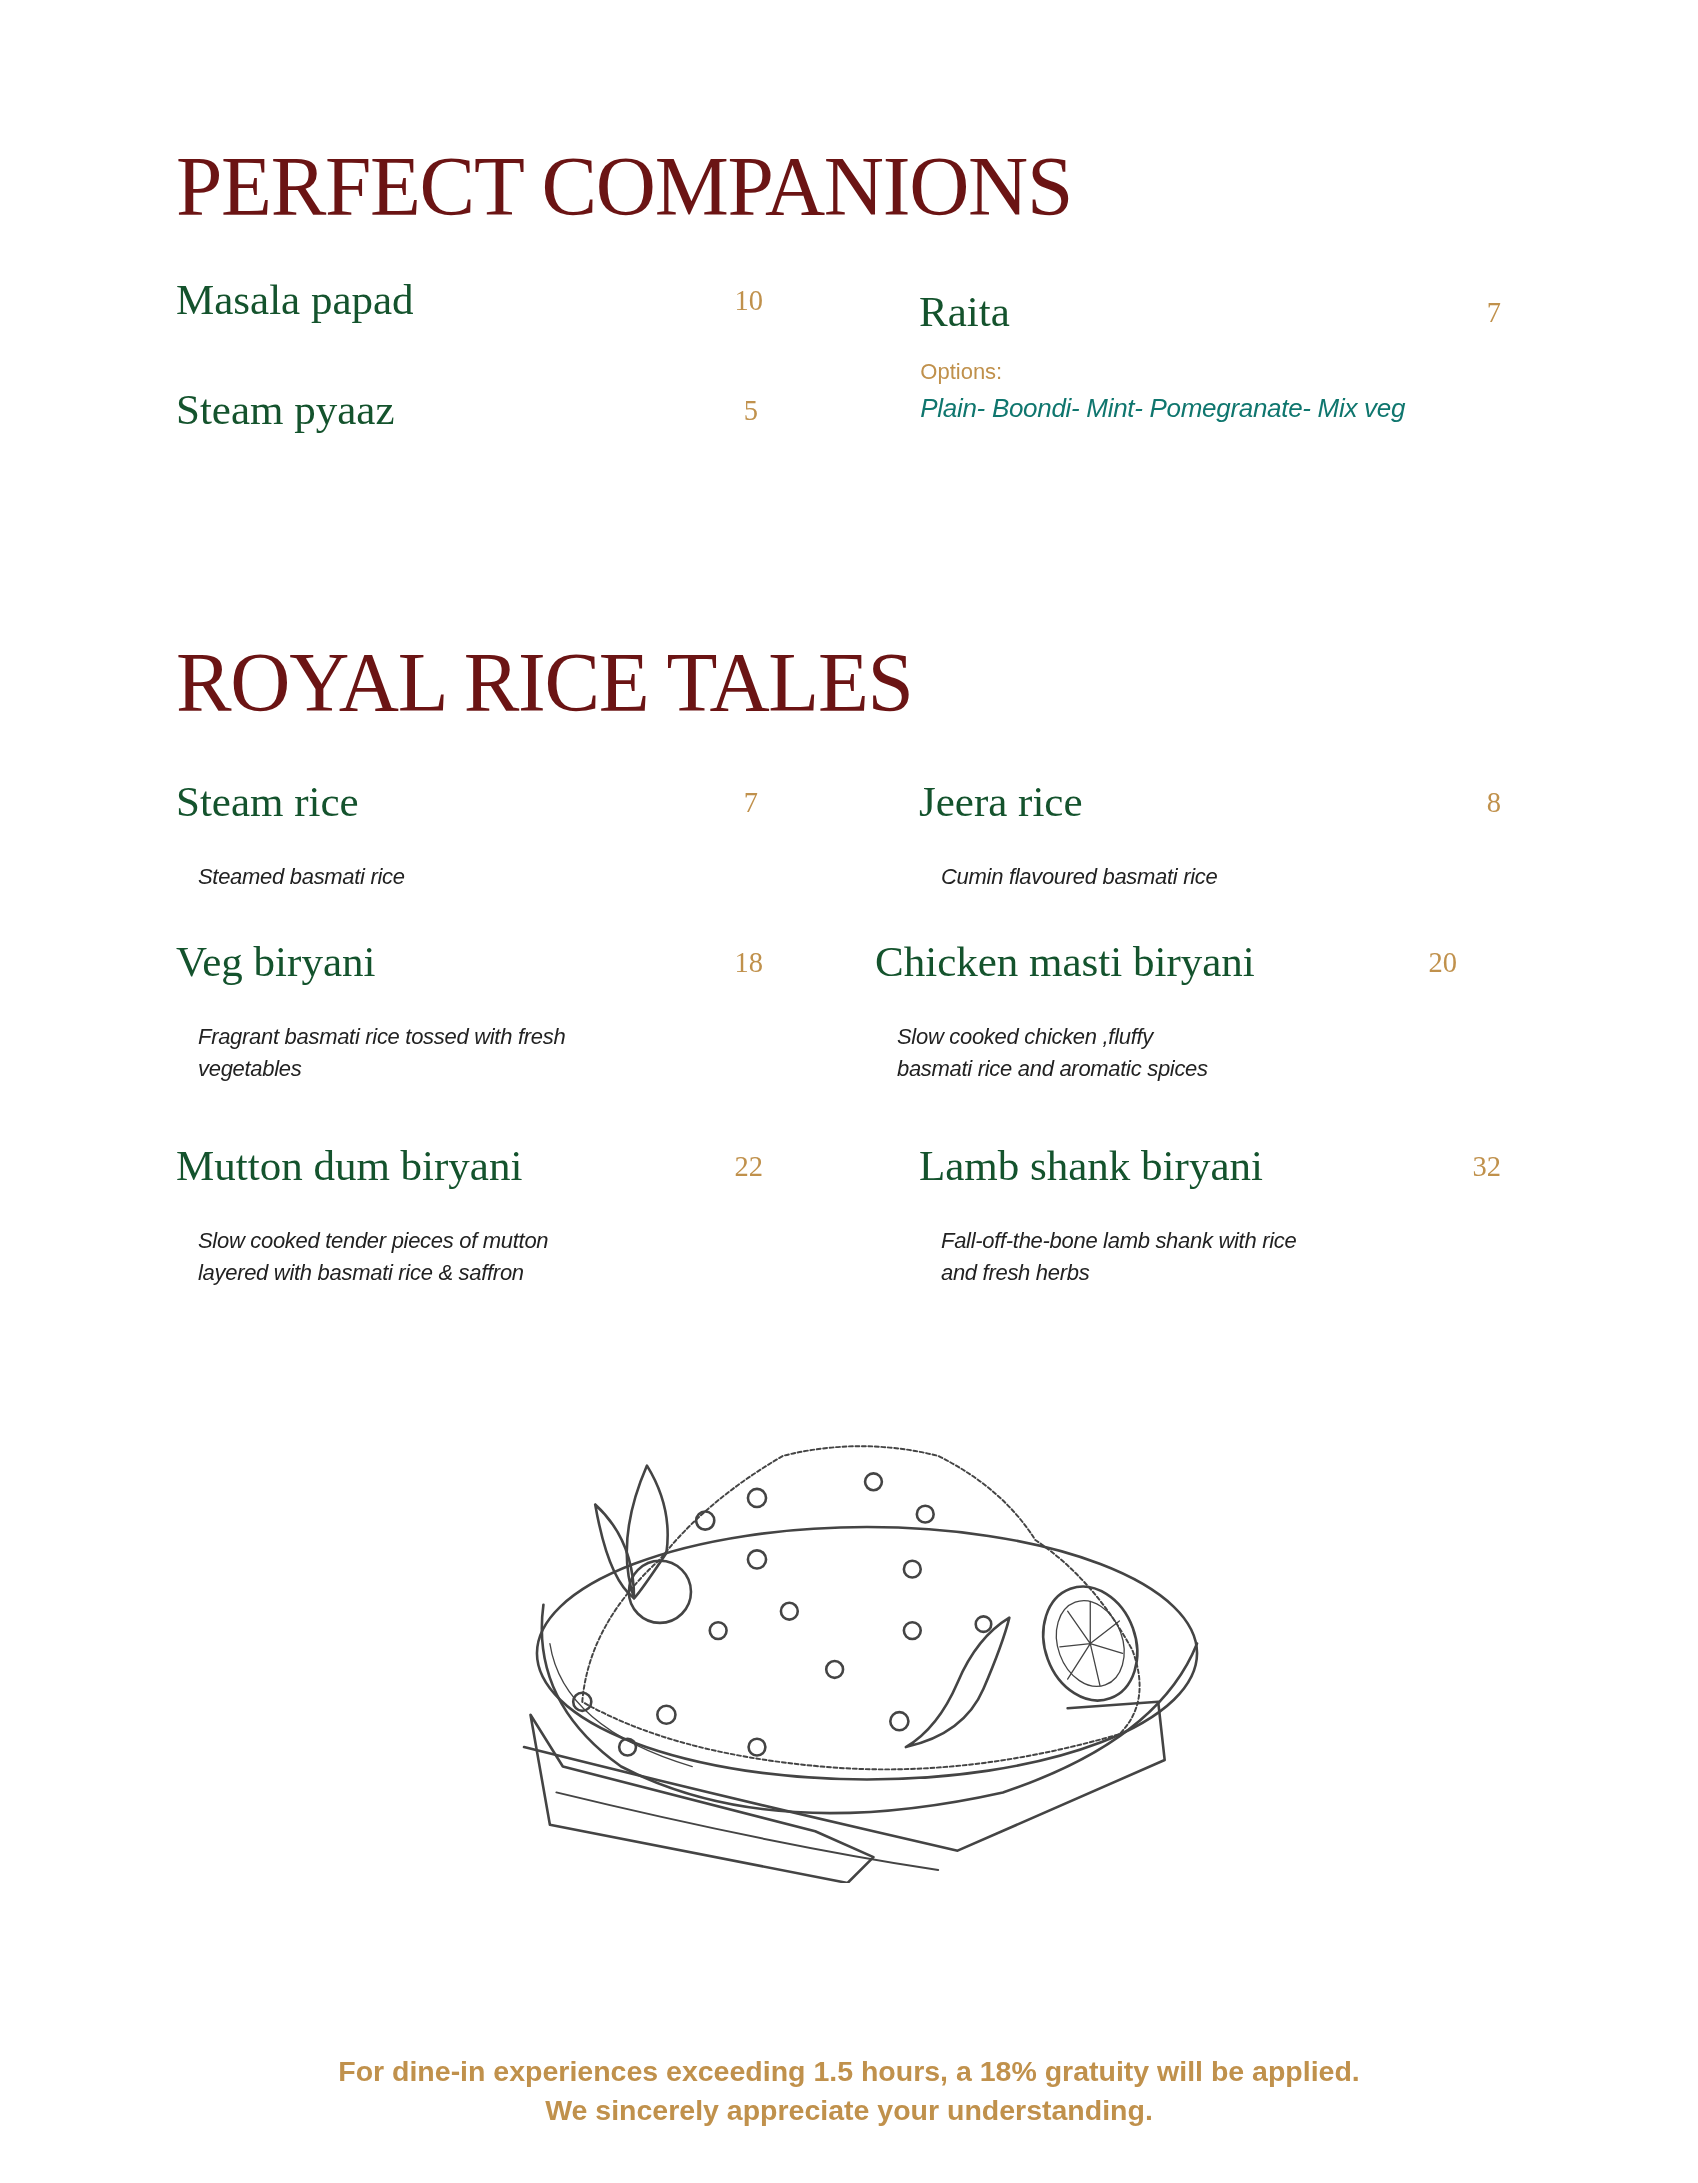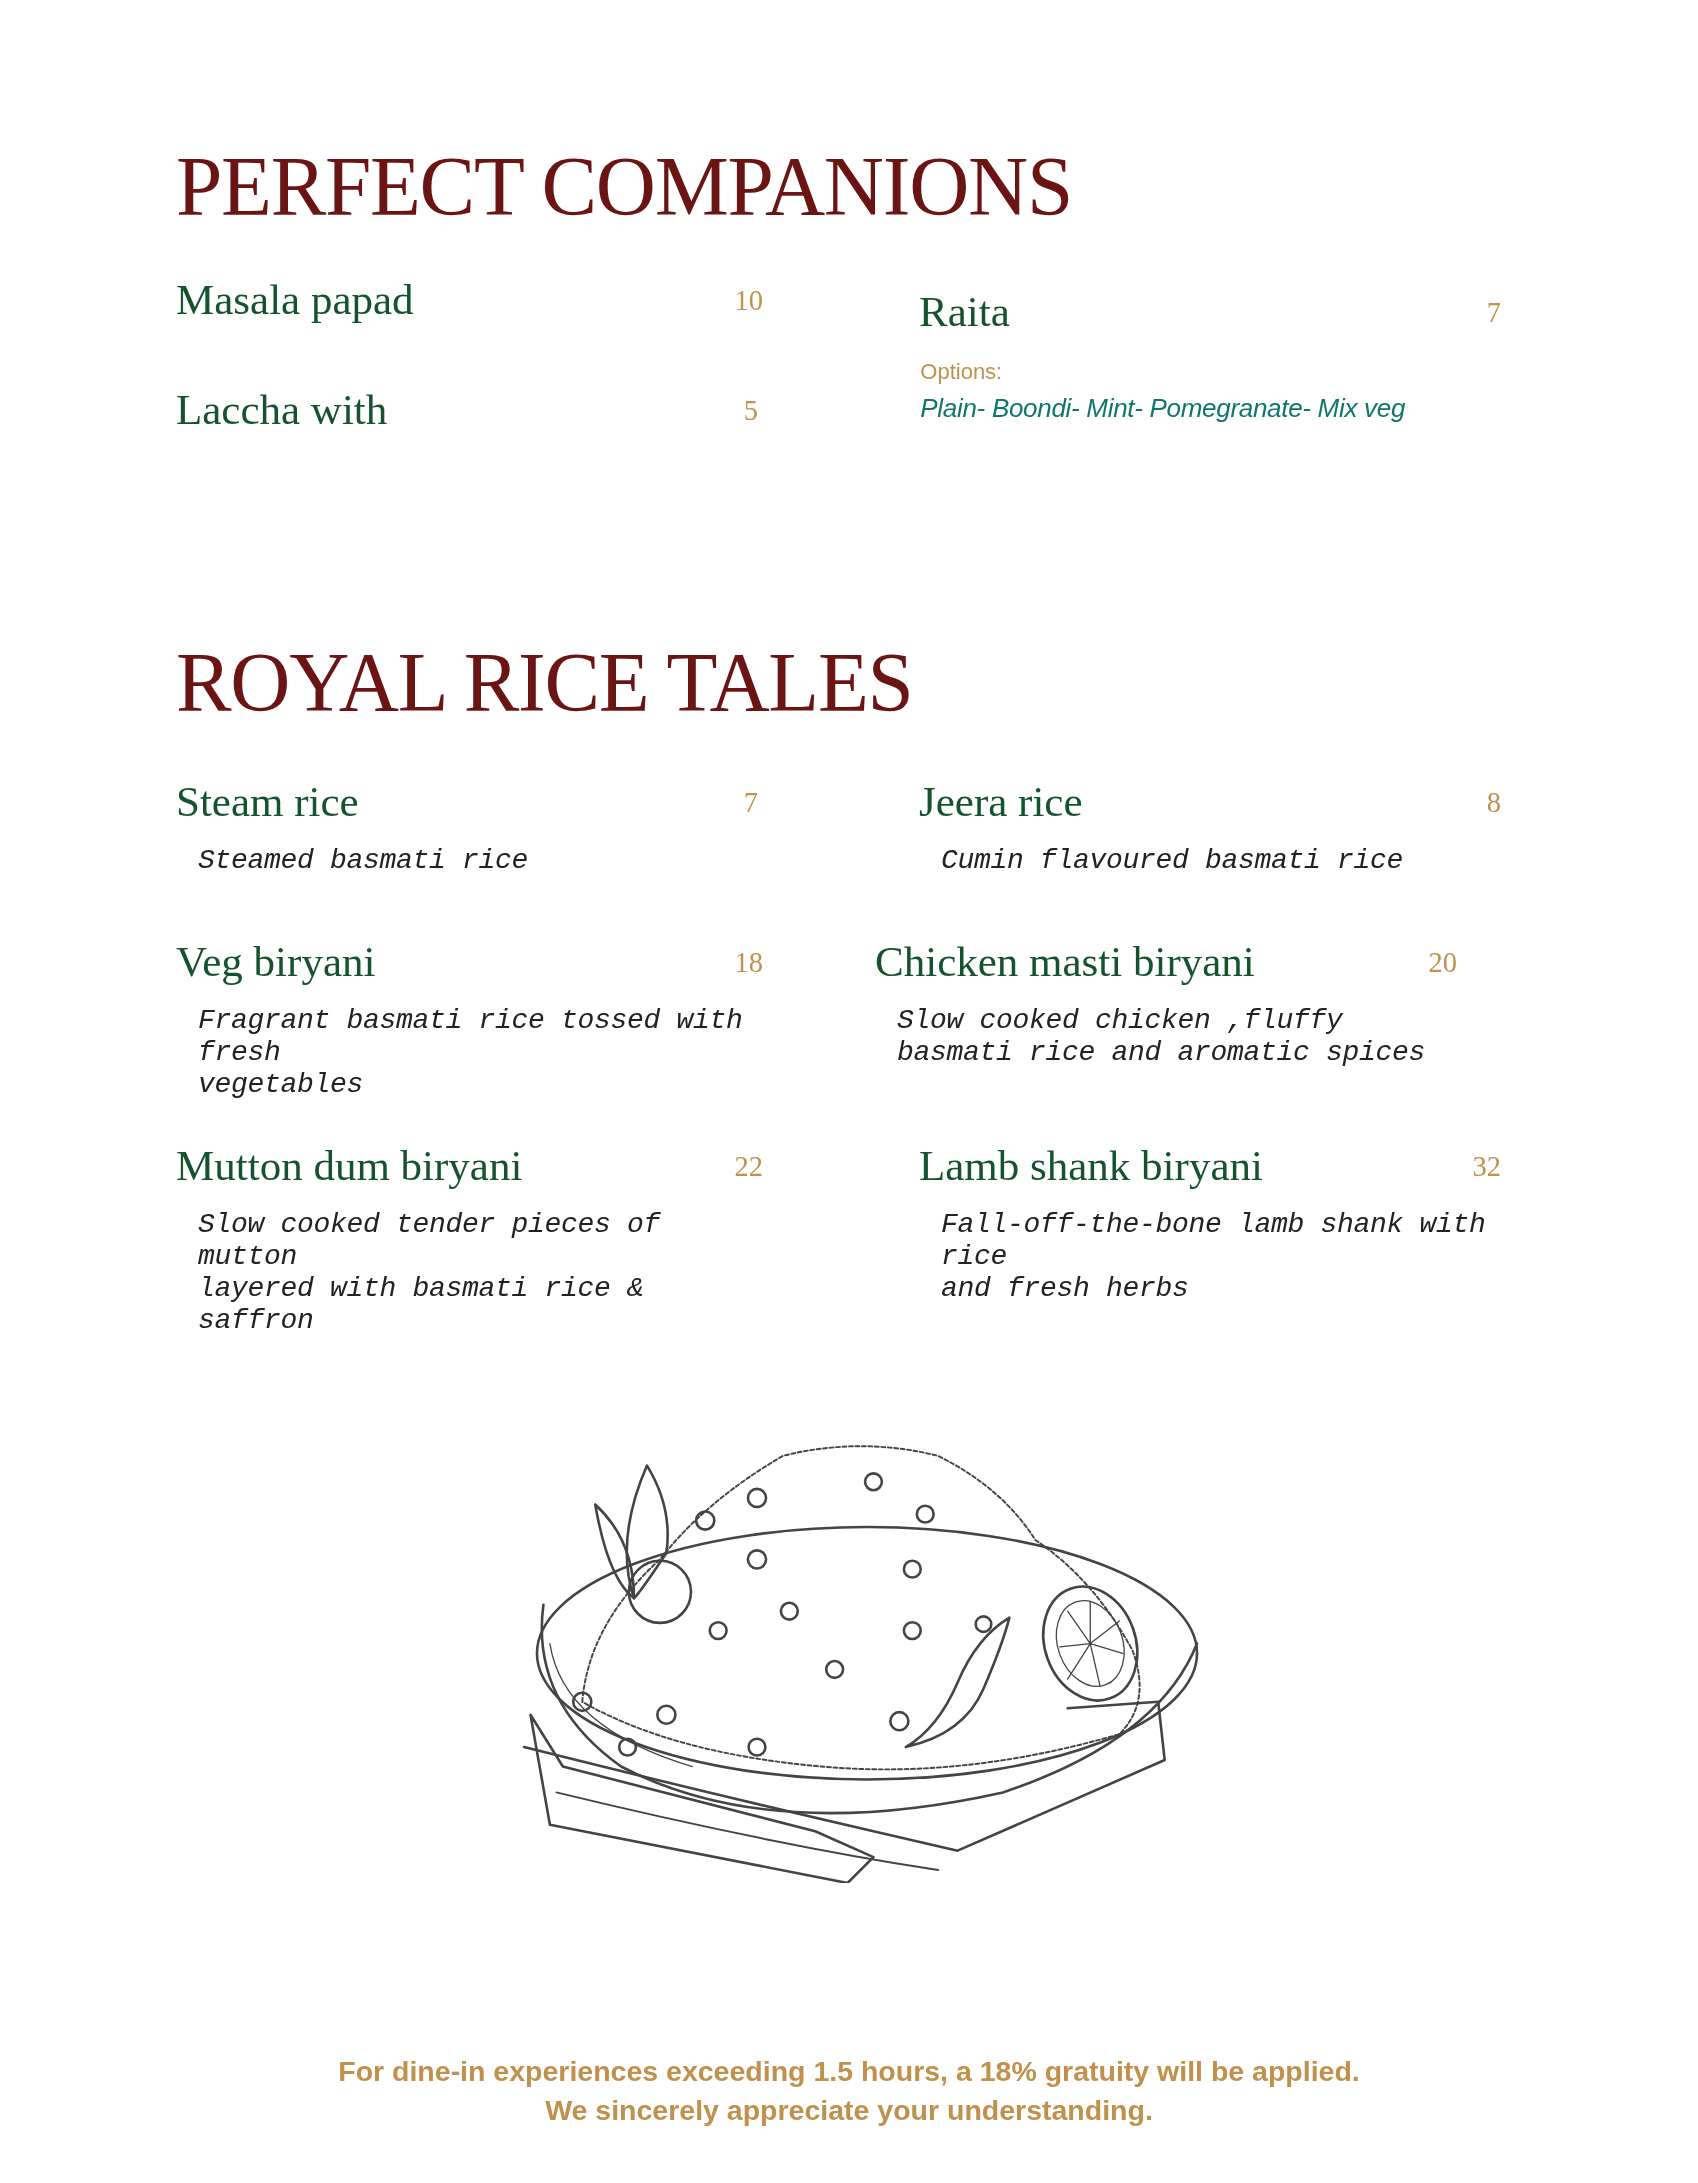--- a/index.html
+++ b/index.html
@@ -16,22 +16,22 @@
     font-family:"Liberation Serif", serif; color:#14532d;
     font-size:43px; line-height:1;
   }
   .item-price {
     position:absolute; top:9px; white-space:nowrap;
     font-family:"Liberation Serif", serif; color:#c0914c;
     font-size:28.5px; line-height:1; text-align:right;
   }
   .item-desc {
     position:absolute; left:22px; white-space:pre-line;
-    font-family:Liberation Mono, monospace; font-style:italic;
-    color:#222222; font-size:28px; line-height:32px; letter-spacing:-0.3px;
+    font-family:Liberation Sans, sans-serif; font-style:italic;
+    color:#222222; font-size:22px; line-height:32px; letter-spacing:-0.3px;margin-top:16px;
   }
   .options-label {
     position:absolute; font-family:"Liberation Sans", sans-serif; font-weight:normal;
     color:#c0914c; font-size:22px; line-height:1;
   }
   .options-text {
     position:absolute; font-family:"Liberation Sans", sans-serif; font-style:italic;
     color:#0f766e; font-size:26px; line-height:1; white-space:nowrap; letter-spacing:-0.3px;
   }
   .illustration { position:absolute; left:511px; top:1430px; width:712px; height:453px; }
@@ -46,21 +46,21 @@
 <body>
 
 <h1 class="section-title" style="top:144px;">PERFECT COMPANIONS</h1>
 
 <div class="item" style="left:176px; top:278px; width:587px; height:52px;">
   <span class="item-name">Masala papad</span>
   <span class="item-price" style="right:0;">10</span>
 </div>
 
 <div class="item" style="left:176px; top:388px; width:582px; height:52px;">
-  <span class="item-name">Laccha with</span>
+  <span class="item-name">Steam pyaaz</span>
   <span class="item-price" style="right:0;">5</span>
 </div>
 
 <div class="item" style="left:919px; top:290px; width:582px; height:142px;">
   <span class="item-name">Raita</span>
   <span class="item-price" style="right:0;">7</span>
   <span class="options-label" style="left:1.3px; top:71px;">Options:</span>
   <span class="options-text" style="left:1.3px; top:105px;">Plain- Boondi- Mint- Pomegranate- Mix veg</span>
 </div>
 

